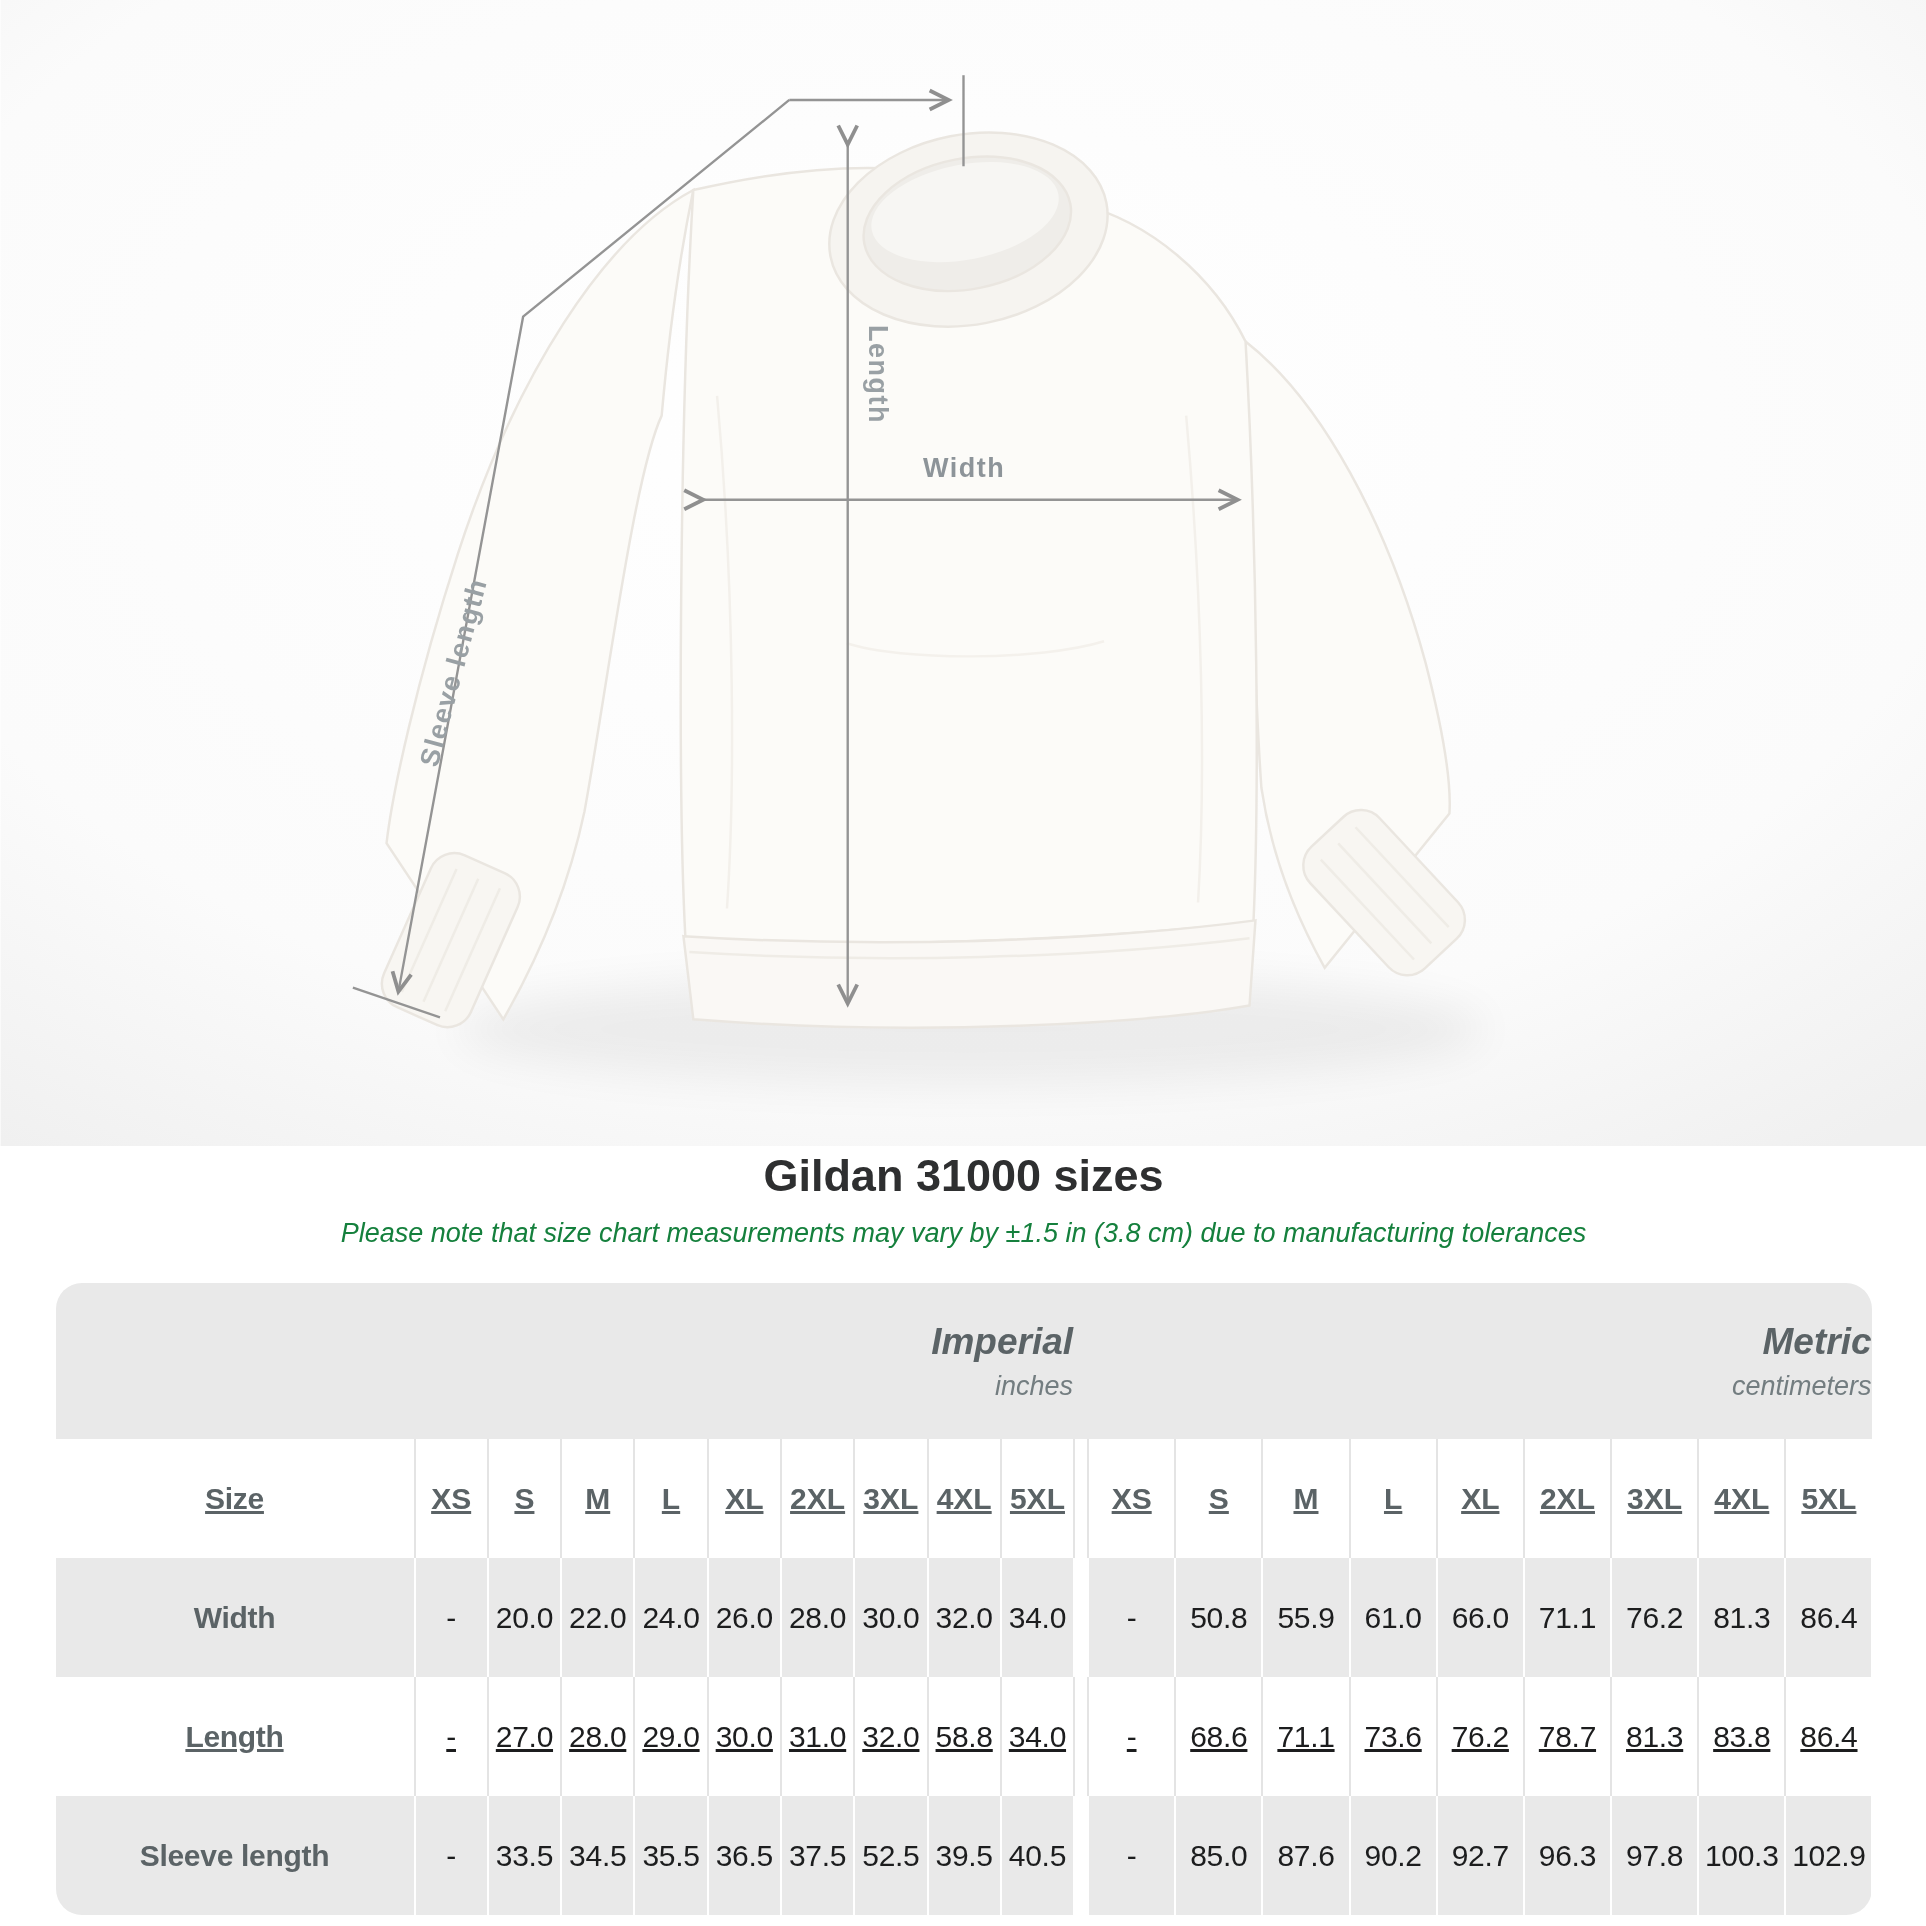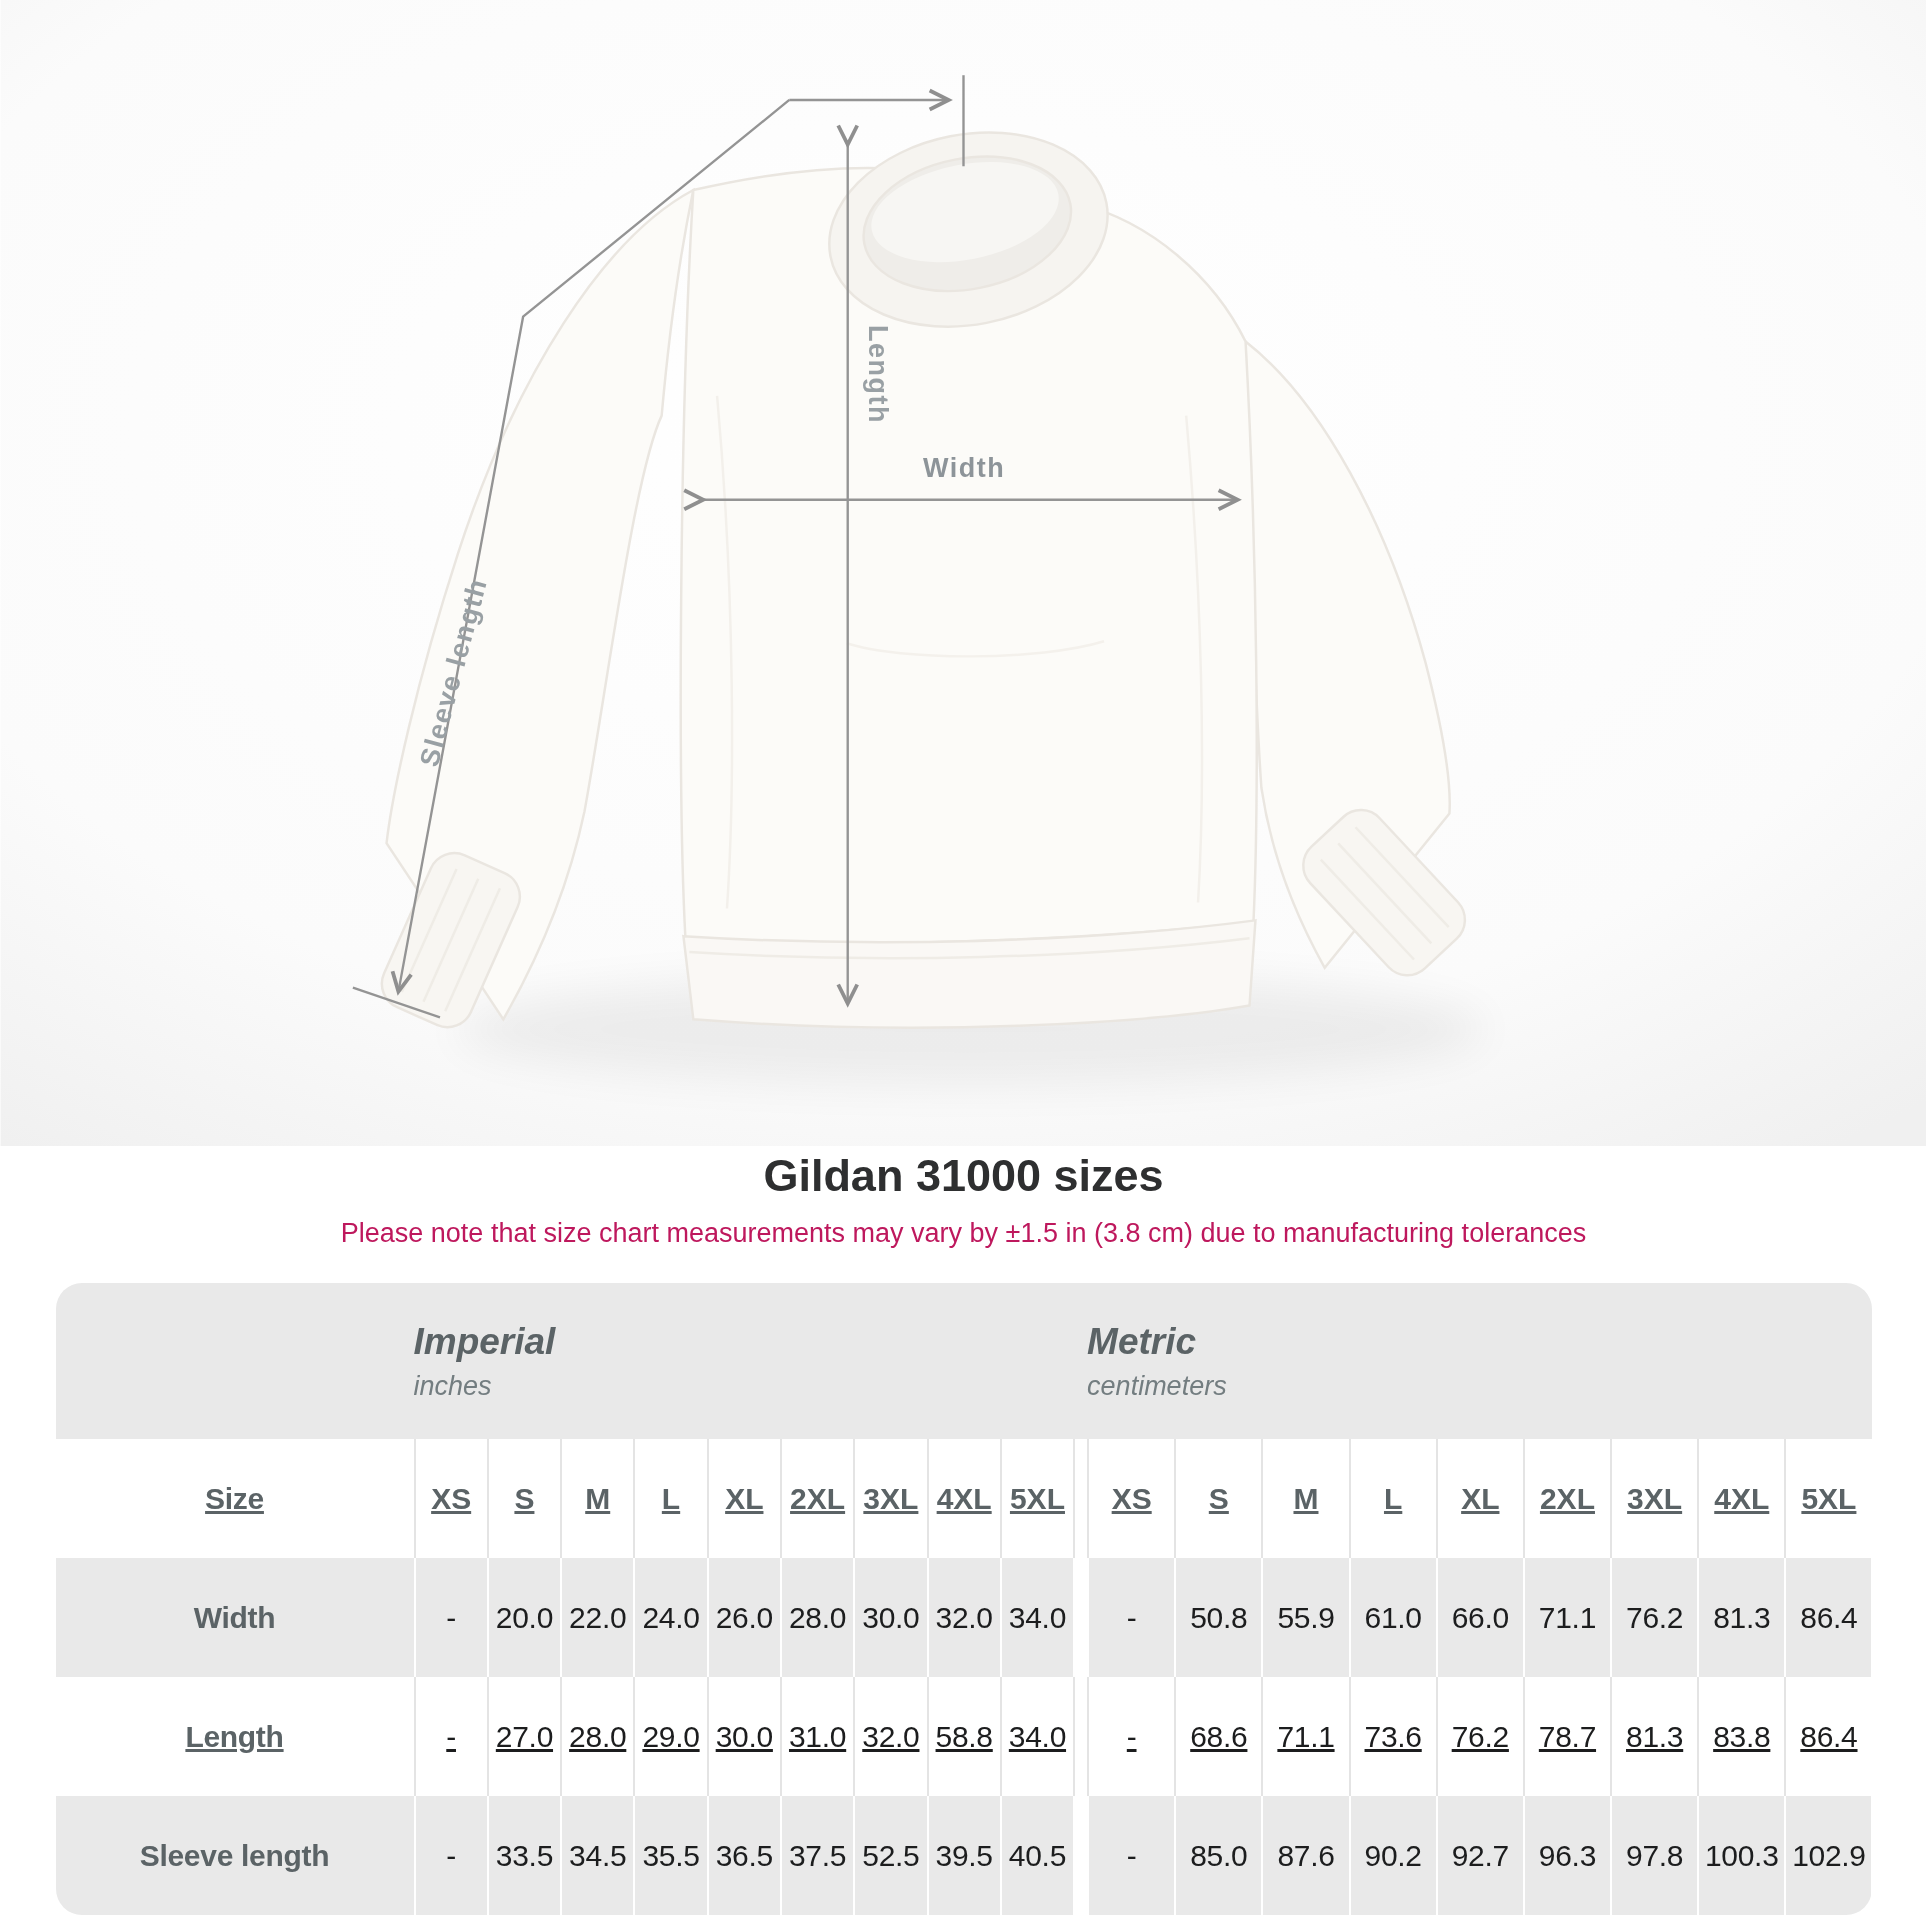--- a/index.html
+++ b/index.html
@@ -9,27 +9,27 @@
   
   .figure{position:relative;width:1927px;height:1146px;}
   .figure svg{position:absolute;left:0;top:0;}
   .mlabel{position:absolute;font-weight:bold;color:#99a0a4;font-size:27px;letter-spacing:1.5px;}
   .lbl-length{left:893px;top:325px;transform:rotate(90deg);transform-origin:0 0;}
   .lbl-width{left:923px;top:453px;color:#8d9499;}
   .lbl-sleeve{left:335px;top:657px;width:238px;text-align:center;transform:rotate(-75deg);}
 
   
   .title{margin:4px 0 0;text-align:center;font-size:45px;font-weight:bold;color:#2e2f30;}
-  .note{margin:16px 0 0;text-align:center;font-size:27px;color:#be185d;}
+  .note{margin:16px 0 0;text-align:center;font-size:27px;font-style:italic;color:#15803d;}
 
   
   .sizetable{--cols:358px repeat(9,74fr) 14px repeat(9,88fr);
              width:1816px;margin:34px auto 0;border-radius:26px;overflow:hidden;}
   .band{display:grid;grid-template-columns:var(--cols);height:156px;background:#e9e9e9;}
-  .gh{display:flex;flex-direction:column;justify-content:center;align-items:flex-start;gap:8px;}
+  .gh{display:flex;flex-direction:column;justify-content:center;align-items:flex-end;gap:8px;}
   .gh-imperial{grid-column:2 / span 9;}
   .gh-metric{grid-column:12 / span 9;}
   .gname{font-size:37px;font-weight:bold;font-style:italic;color:#5b6366;}
   .gunit{font-size:27px;font-style:italic;color:#737d80;}
   .trow{display:grid;grid-template-columns:var(--cols);height:119px;}
   .cell{display:flex;align-items:center;justify-content:center;
         font-size:30px;border-left:2px solid transparent;letter-spacing:-0.3px;}
   .cell:first-child{border-left:none;}
   .trow.white .cell{background:#ffffff;border-left-color:#e4e4e4;text-decoration:underline;}
   .trow.gray  .cell{background:#e9e9e9;border-left-color:#ffffff;}

